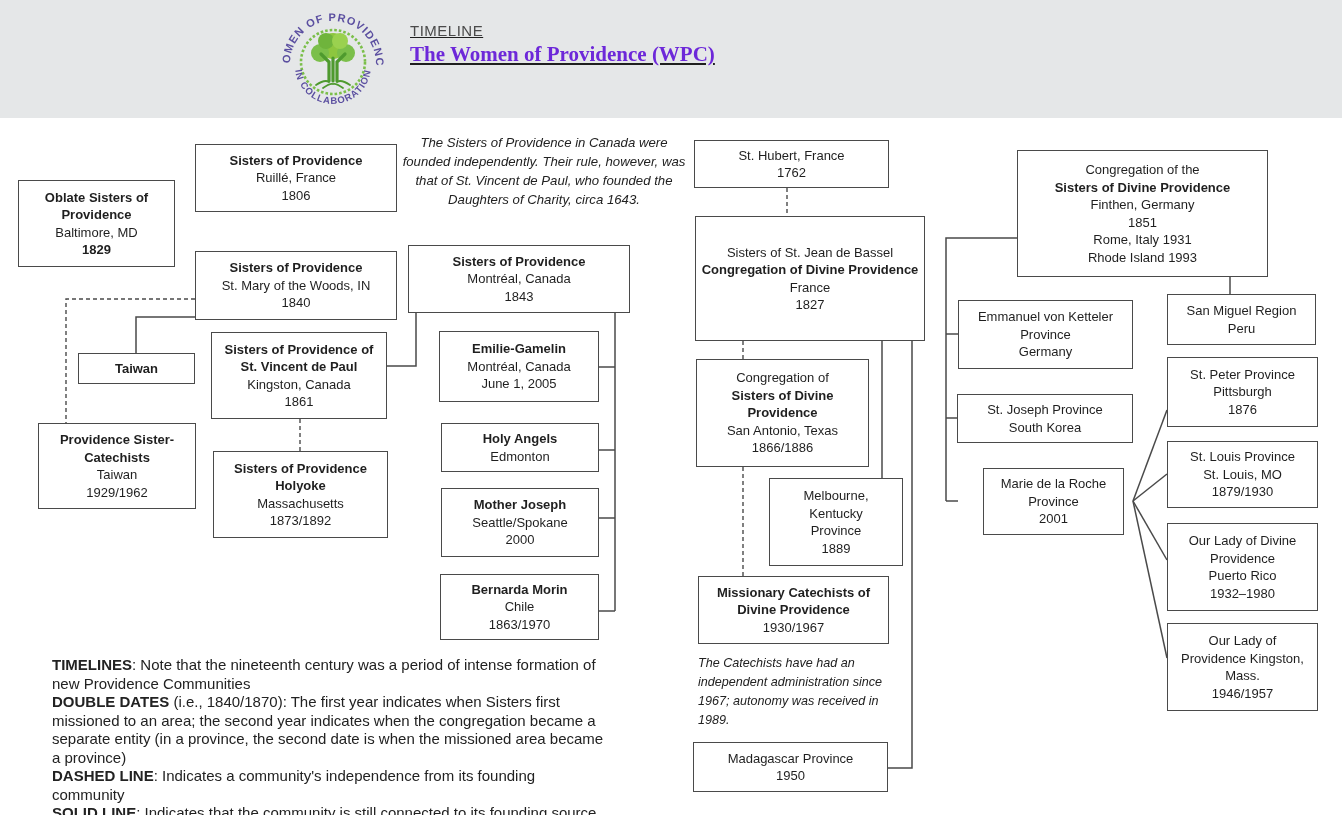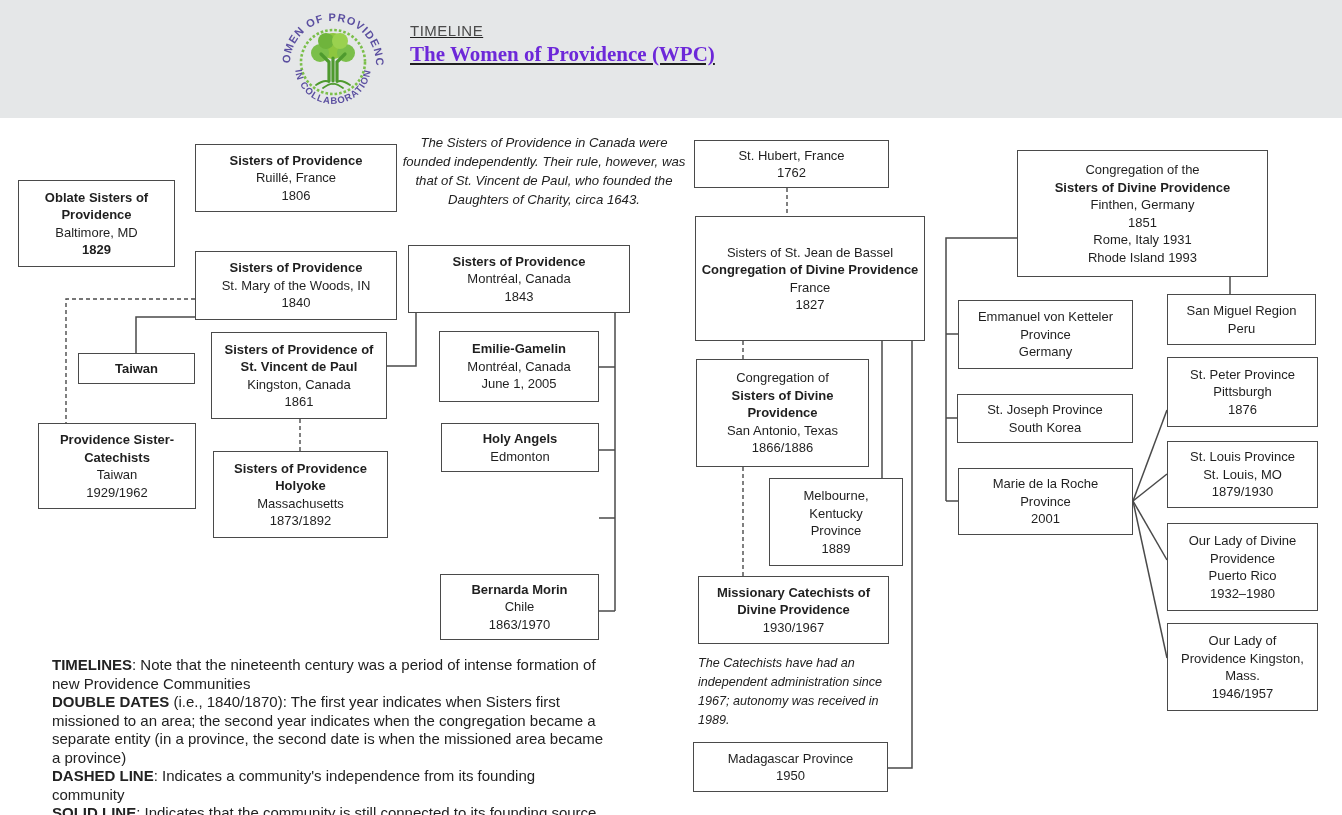--- a/index.html
+++ b/index.html
@@ -135,20 +135,25 @@
     <div class="b">Emilie-Gamelin</div>
     <div>Montréal, Canada</div>
     <div>June 1, 2005</div>
   </div>
 
   <div class="box" style="left:441px;top:423px;width:158px;height:49px">
     <div class="b">Holy Angels</div>
     <div>Edmonton</div>
   </div>
 
+  <div class="box" style="left:441px;top:488px;width:158px;height:69px">
+    <div class="b">Mother Joseph</div>
+    <div>Seattle/Spokane</div>
+    <div>2000</div>
+  </div>
 
   <div class="box" style="left:440px;top:574px;width:159px;height:66px">
     <div class="b">Bernarda Morin</div>
     <div>Chile</div>
     <div>1863/1970</div>
   </div>
 
   <div class="box" style="left:694px;top:140px;width:195px;height:48px">
     <div>St. Hubert, France</div>
     <div>1762</div>
@@ -209,21 +214,21 @@
     <div>St. Peter Province</div>
     <div>Pittsburgh</div>
     <div>1876</div>
   </div>
 
   <div class="box" style="left:957px;top:394px;width:176px;height:49px">
     <div>St. Joseph Province</div>
     <div>South Korea</div>
   </div>
 
-  <div class="box" style="left:958px;top:468px;width:175px;height:67px">
+  <div class="box" style="left:983px;top:468px;width:141px;height:67px">
     <div>Marie de la Roche</div>
     <div>Province</div>
     <div>2001</div>
   </div>
 
   <div class="box" style="left:1167px;top:441px;width:151px;height:67px">
     <div>St. Louis Province</div>
     <div>St. Louis, MO</div>
     <div>1879/1930</div>
   </div>

